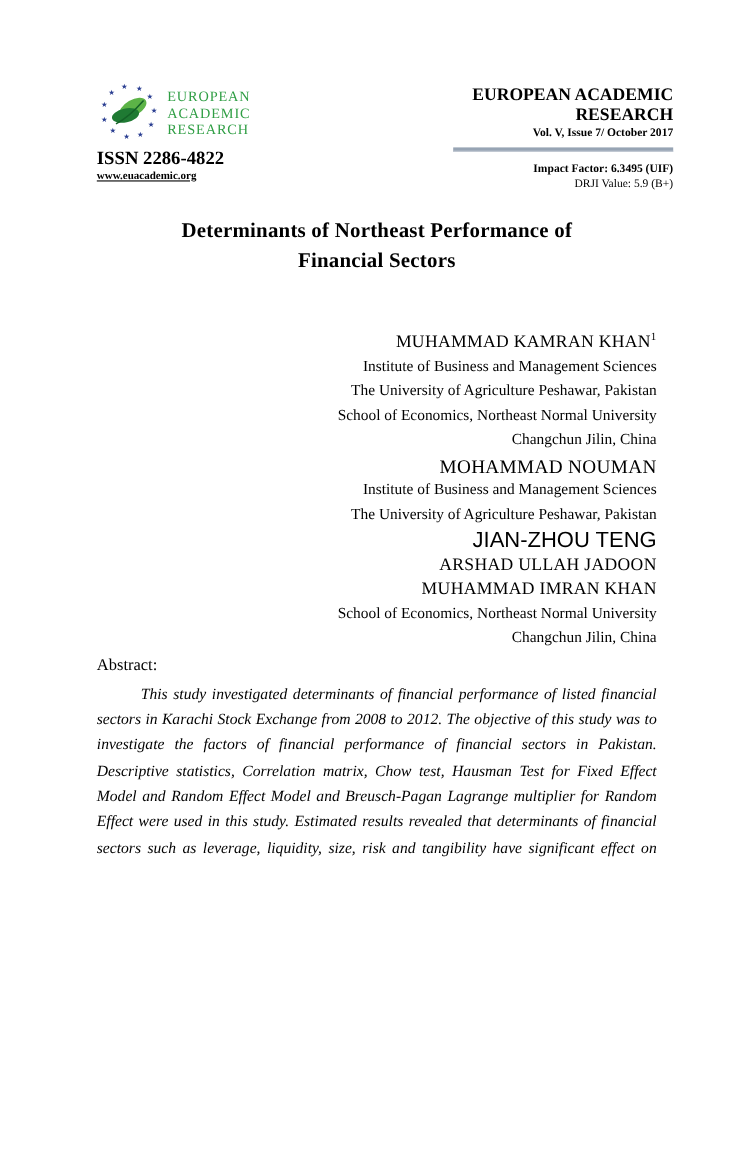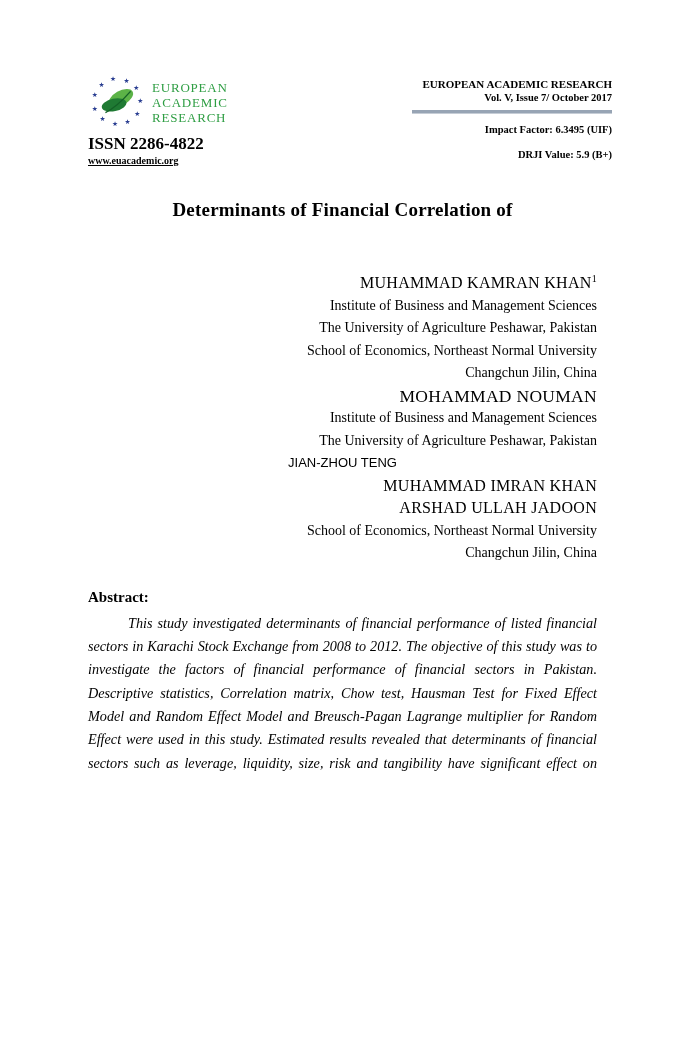--- a/index.html
+++ b/index.html
@@ -43,30 +43,30 @@
     font-weight: bold;
     font-size: 10px;
     text-decoration: underline;
     margin-top: 1px;
   }
   .hdr-right {
     width: 200px;
     text-align: right;
     padding-top: 4px;
   }
-  .journal-name { font-weight: bold; font-size: 11px; }
+  .journal-name { font-weight: bold; font-size: 16px; }
   .issue { font-weight: bold; font-size: 10.5px; margin-top: 2px; }
   .hdiv {
     height: 3px;
     background: #97a4b4;
     border-bottom: 1px solid #c6cdd6;
     margin: 7px 0 10px 0;
   }
   .impact { font-weight: bold; font-size: 10.5px; }
-  .drji { font-weight: bold; font-size: 10.5px; margin-top: 14px; }
+  .drji { font-weight: normal; font-size: 10.5px; margin-top: 3px; }
 
   
   .content {
     position: absolute;
     top: 196px;
     left: 88px;
     width: 509px;
   }
   .title {
     margin: 0;
@@ -78,27 +78,27 @@
   }
   .title span { display: block; }
 
   .authors {
     margin-top: 44px;
     text-align: right;
     line-height: 22.5px;
   }
   .a-name { font-size: 16px; letter-spacing: 0.3px; }
   .a-name-lg { font-size: 17.5px; letter-spacing: 0.3px; }
-  .a-name-sans { font-family: "Liberation Sans", sans-serif; font-size: 13px; text-align: center; }
+  .a-name-sans { font-family: "Liberation Sans", sans-serif; font-size: 20px; }
   .a-affil { font-size: 14px; }
   .a-sup { font-size: 10px; vertical-align: super; }
 
   .abstract-head {
-    margin-top: 24px;
-    font-weight: bold;
+    margin-top: 4px;
+    font-weight: normal;
     font-size: 15px;
   }
   .abstract {
     margin: 6px 0 4px 0;
     font-style: italic;
     font-size: 14.2px;
     line-height: 23.3px;
     text-align: justify;
     text-align-last: justify;
     text-indent: 40px;
@@ -167,35 +167,36 @@
       <div class="journal-name">EUROPEAN ACADEMIC RESEARCH</div>
       <div class="issue">Vol. V, Issue 7/ October 2017</div>
       <div class="hdiv"></div>
       <div class="impact">Impact Factor: 6.3495 (UIF)</div>
       <div class="drji">DRJI Value: 5.9 (B+)</div>
     </div>
   </div>
 
   <div class="content">
     <h1 class="title">
-      <span>Determinants of Financial Correlation of</span>
+      <span>Determinants of Northeast Performance of</span>
+      <span>Financial Sectors</span>
     </h1>
 
     <div class="authors">
       <div class="a-name"><span>MUHAMMAD KAMRAN KHAN</span><sup class="a-sup">1</sup></div>
       <div class="a-affil">Institute of Business and Management Sciences</div>
       <div class="a-affil">The University of Agriculture Peshawar, Pakistan</div>
       <div class="a-affil">School of Economics, Northeast Normal University</div>
       <div class="a-affil">Changchun Jilin, China</div>
       <div class="a-name-lg">MOHAMMAD NOUMAN</div>
       <div class="a-affil">Institute of Business and Management Sciences</div>
       <div class="a-affil">The University of Agriculture Peshawar, Pakistan</div>
       <div class="a-name-sans">JIAN-ZHOU TENG</div>
+      <div class="a-name">ARSHAD ULLAH JADOON</div>
       <div class="a-name">MUHAMMAD IMRAN KHAN</div>
-      <div class="a-name">ARSHAD ULLAH JADOON</div>
       <div class="a-affil">School of Economics, Northeast Normal University</div>
       <div class="a-affil">Changchun Jilin, China</div>
     </div>
 
     <div class="abstract-head">Abstract:</div>
     <p class="abstract">This study investigated determinants of financial performance of listed financial sectors in Karachi Stock Exchange from 2008 to 2012. The objective of this study was to investigate the factors of financial performance of financial sectors in Pakistan. Descriptive statistics, Correlation matrix, Chow test, Hausman Test for Fixed Effect Model and Random Effect Model and Breusch-Pagan Lagrange multiplier for Random Effect were used in this study. Estimated results revealed that determinants of financial sectors such as leverage, liquidity, size, risk and tangibility have significant effect on financial performance of financial sectors. It is recommended that financial sectors should consider EVA as an important factor for financial</p>
   </div>
 
   <div class="foot-rule"></div>
   <div class="page-num">1849</div>

